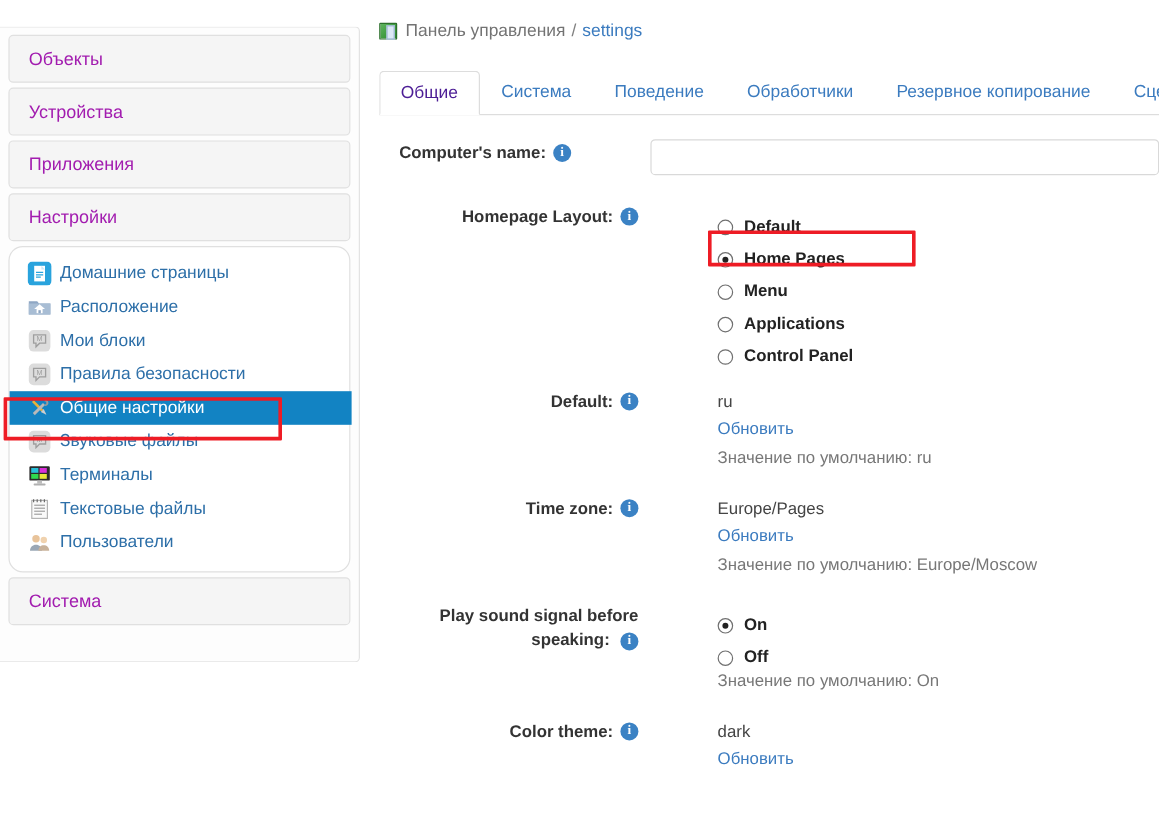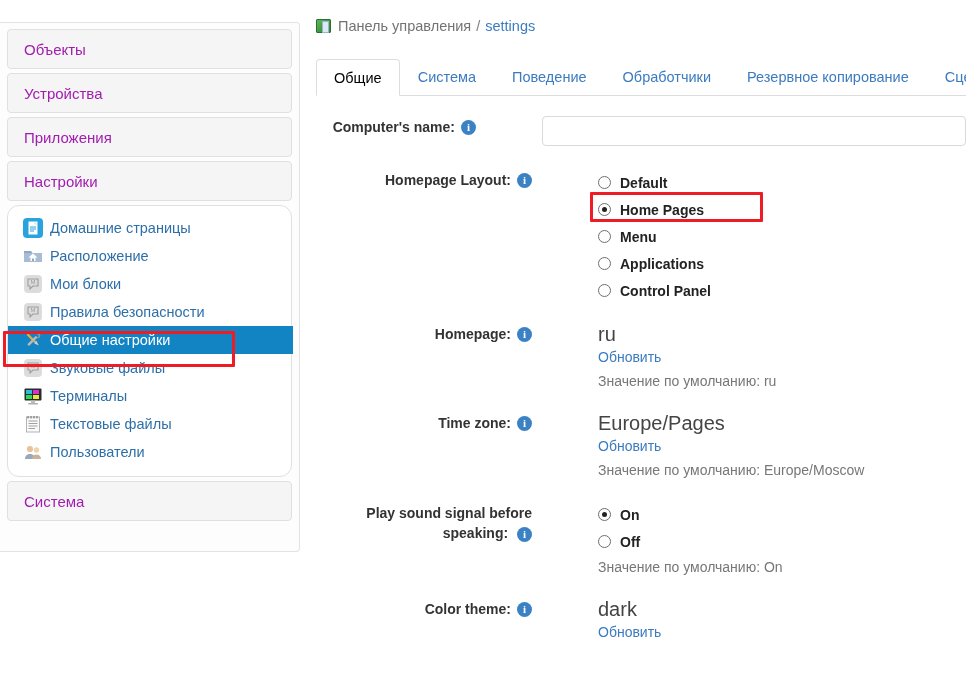--- a/index.html
+++ b/index.html
@@ -110,21 +110,21 @@
     display: flex; align-items: center;
     font-size: 14.5px;
     color: #3b7bbf;
     cursor: pointer;
     white-space: nowrap;
     border: 1px solid transparent;
     border-bottom: none;
     position: relative;
   }
   .tab.active {
-    color: #000000;
+    color: #4c1d95;
     background: #ffffff;
     border: 1px solid #dddddd;
     border-bottom: 1px solid #ffffff;
     border-radius: 4px 4px 0 0;
     margin-bottom: -1px;
   }
 
   
   #form { position: absolute; left: 0; top: 115px; right: 0; }
   .row { display: flex; margin-bottom: 4px; gap: 44px; }
@@ -163,42 +163,42 @@
     border: 1px solid #d9d9d9;
     border-radius: 4px;
     background: #fff;
     font-size: 14px;
     padding: 4px 8px;
     color: #333;
     outline: none;
   }
 
   .radio-row {
-    display: flex; align-items: center;
+    display: flex; align-items: flex-end;
     height: 27px;
     font-size: 14px; font-weight: bold; color: #222;
     cursor: pointer;
     padding-right: 6px;
   }
   .radio {
     width: 13px; height: 13px;
     border: 1px solid #6f6f6f;
     border-radius: 50%;
     margin-right: 9px;
     background: #fff;
     position: relative;
     flex: 0 0 13px;
   }
   .radio.checked::after {
     content:"";
     position:absolute; left:3px; top:3px;
     width:5px; height:5px; border-radius:50%;
     background: #222;
   }
-  .value-text { font-size: 20px; color: #444; line-height: 22px; }
+  .value-text { font-size: 14px; color: #444; line-height: 22px; }
   .update-link { font-size: 14px; color: #3b7bbf; line-height: 24px; cursor: pointer; }
   .default-text { font-size: 14px; color: #777777; line-height: 24px; }
 </style>
 </head>
 <body>
 
 <div id="app">
 
   <div id="sidebar">
 
@@ -419,21 +419,21 @@
           <div class="radio-row">
             <span class="radio"></span>
             <span>Control Panel</span>
           </div>
           <div class="red-box" style="left:-8px; top:24px; width:173px; height:30px;"></div>
         </div>
       </div>
 
       <div class="row" style="margin-bottom:18px;">
         <div class="lbl">
-          <span class="txt">Homepage:</span>
+          <span class="txt">Default:</span>
           <span class="info">i</span>
         </div>
         <div class="fld">
           <div class="value-text">ru</div>
           <div class="update-link">Обновить</div>
           <div class="default-text">Значение по умолчанию: ru</div>
         </div>
       </div>
 
       <div class="row" style="margin-bottom:18px;">

